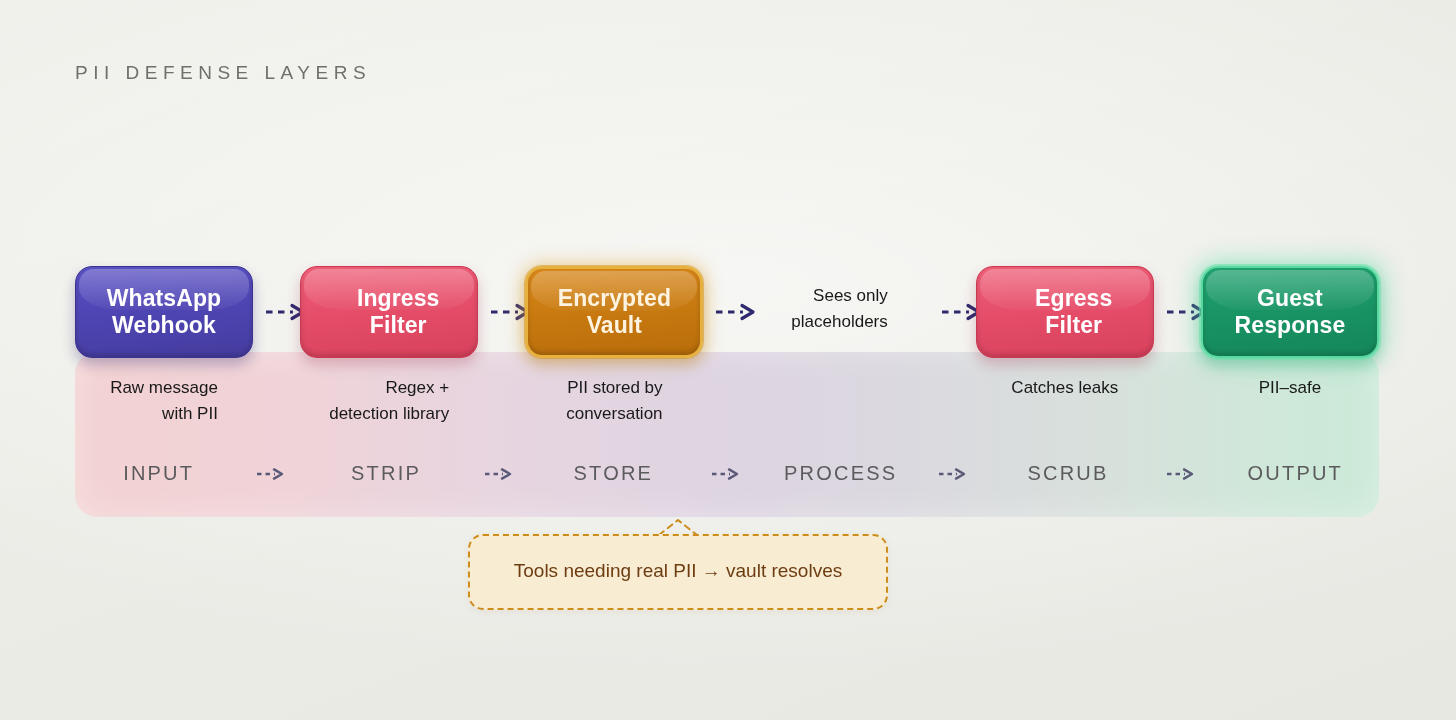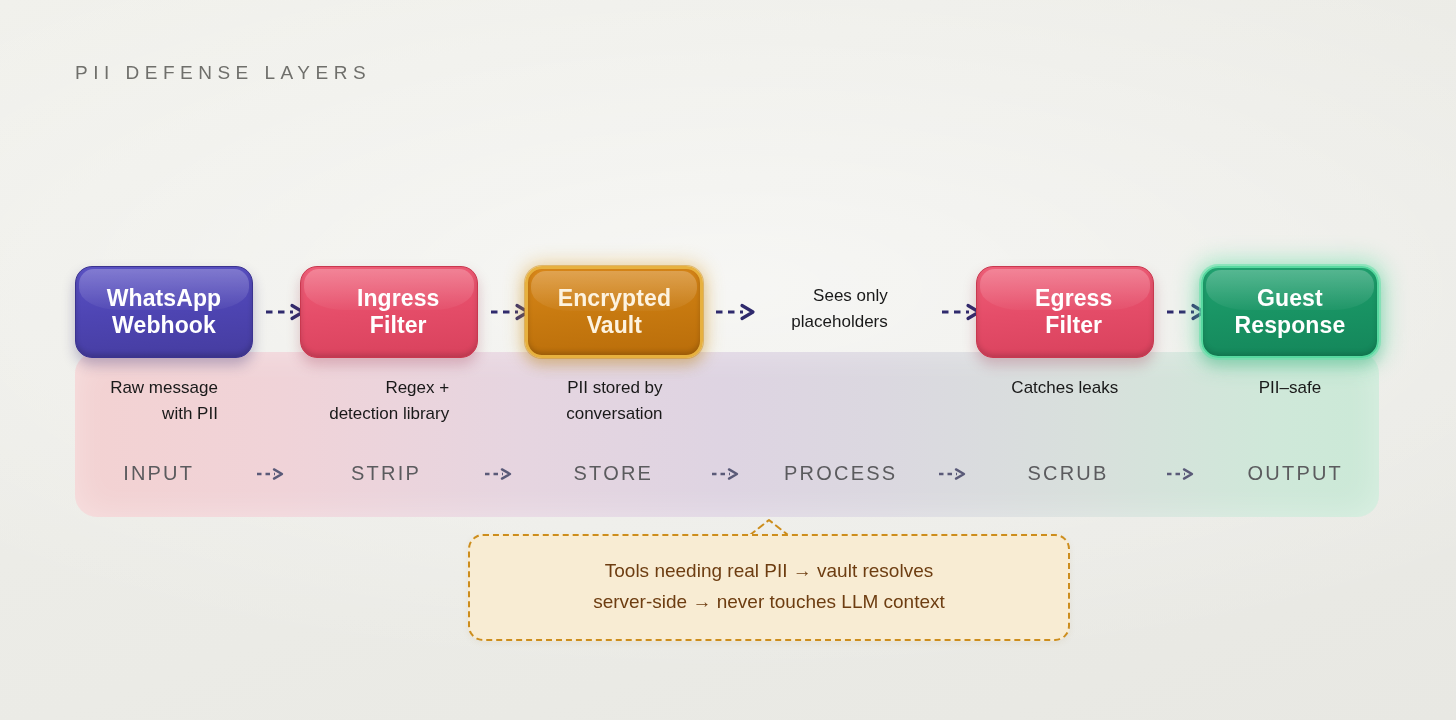--- a/index.html
+++ b/index.html
@@ -176,21 +176,21 @@
   .stage-arrow {
     width: 36px;
     display: flex; align-items: center; justify-content: center;
     flex: 0 0 auto;
   }
 
   
   .callout-wrap {
     position: absolute;
     left: 468px; top: 534px;
-    width: 602px;
+    width: 420px;
     border-radius: 11px;
   }
   .callout {
     position: relative;
     border: 2px dashed #cd8d1c;
     border-radius: 15px;
     background: #f8ecd3;
     padding: 20px 24px 21px;
     text-align: center;
     font-size: 19px;
@@ -340,15 +340,14 @@
 </div>
 
 <div class="callout-wrap">
   <div class="callout-notch">
     <svg width="46" height="18" viewBox="0 0 46 18">
       <path d="M4 17 L23 2 L42 17" stroke="#cd8d1c" stroke-width="2" stroke-dasharray="6 5" fill="none" stroke-linecap="round" stroke-linejoin="round"></path>
     </svg>
   </div>
   <div class="callout">
     <span class="line">Tools needing real PII → vault resolves</span>
-    <span class="line">server-side → never touches LLM context</span>
   </div>
 </div>
 
 </body></html>

